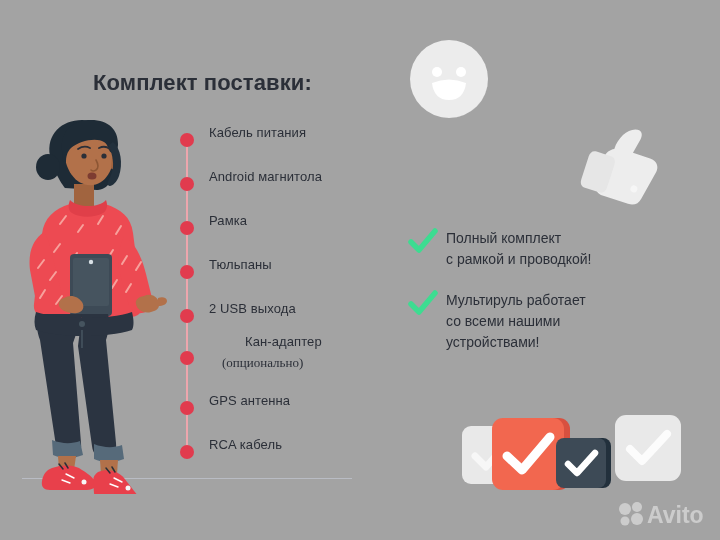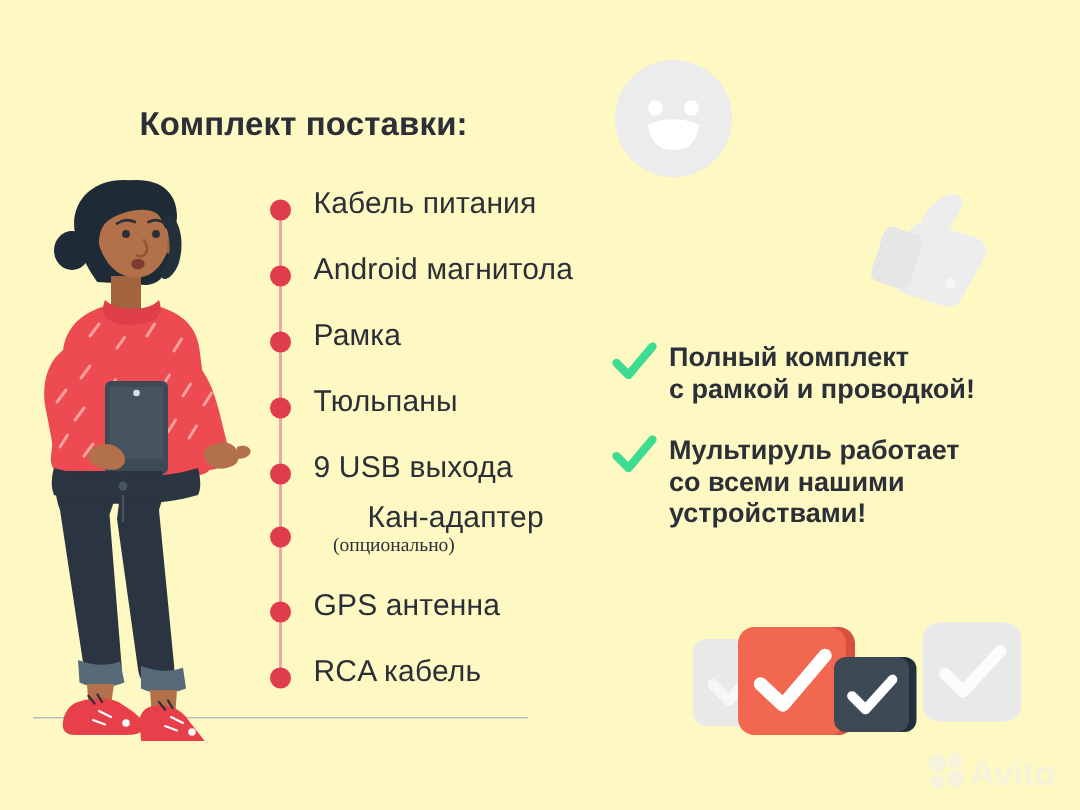--- a/index.html
+++ b/index.html
@@ -10,21 +10,21 @@
     width: 720px;
     height: 540px;
     background: #ffffff;
     font-family: "Liberation Sans", sans-serif;
     overflow: hidden;
   }
   #stage {
     position: relative;
     width: 720px;
     height: 540px;
-    background: #fef9c3;
+    background: #a3a3a3;
     overflow: hidden;
   }
 
   
   .deco-smiley {
     position: absolute;
     left: 408px;
     top: 38px;
     width: 82px;
     height: 82px;
@@ -78,21 +78,21 @@
     top: 5px;
     width: 14px;
     height: 14px;
     border-radius: 50%;
     background: #e13b4e;
   }
   .li-text {
     position: absolute;
     left: 32px;
     top: -3px;
-    font-size: 20px;
+    font-size: 13px;
     color: #2b2f38;
     white-space: nowrap;
     letter-spacing: 0.1px;
   }
   .li-sub {
     position: absolute;
     left: 45px;
     top: 18px;
     font-size: 13px;
     color: #2b2f38;
@@ -113,24 +113,24 @@
     padding-left: 38px;
   }
   .chk-icon {
     position: absolute;
     left: 0;
     top: 0px;
     width: 30px;
     height: 28px;
   }
   .check-text {
-    font-size: 18px;
+    font-size: 14px;
     line-height: 21px;
     color: #2b2f38;
-    font-weight: 700;
+    font-weight: 400;
     white-space: pre-line;
   }
 
   
   .tiles {
     position: absolute;
     left: 462px;
     top: 414px;
     width: 215px;
     height: 76px;
@@ -217,21 +217,21 @@
       <span class="li-text">Рамка</span>
     </div>
 
     <div class="li" style="top:132px;">
       <span class="dot"></span>
       <span class="li-text">Тюльпаны</span>
     </div>
 
     <div class="li" style="top:176px;">
       <span class="dot"></span>
-      <span class="li-text">9 USB выхода</span>
+      <span class="li-text">2 USB выхода</span>
     </div>
 
     <div class="li" style="top:218px;">
       <span class="dot"></span>
       <span class="li-text" style="top:-12px;margin-left:36px;">Кан-адаптер</span>
       <span class="li-sub" style="top:9px;">(опционально)</span>
     </div>
 
     <div class="li" style="top:268px;">
       <span class="dot"></span>

